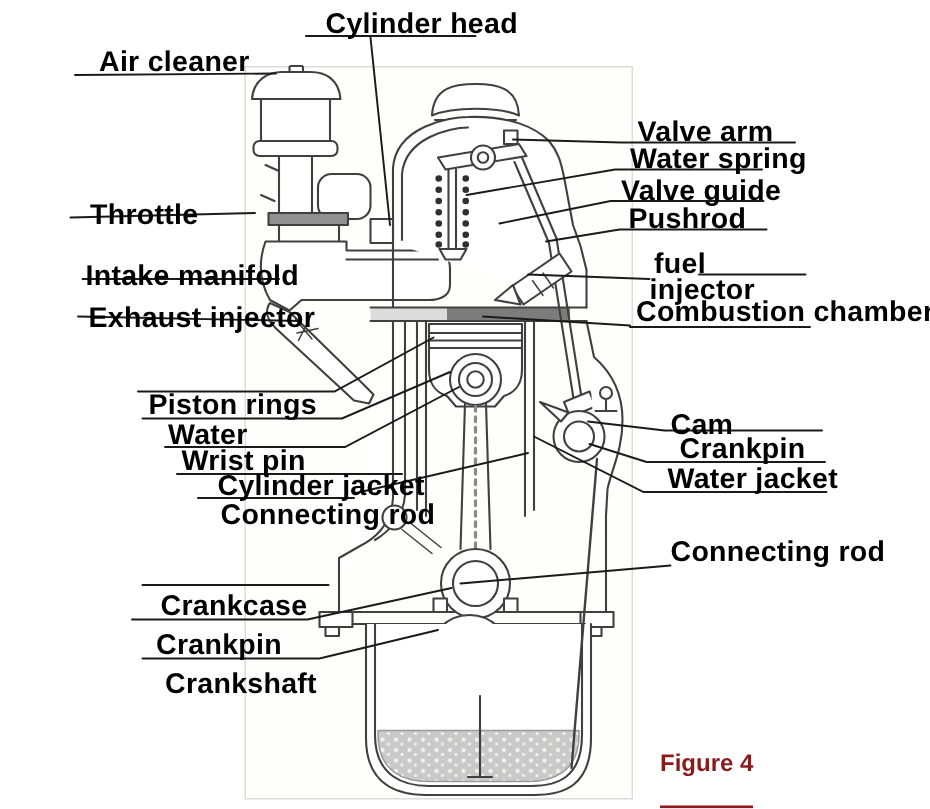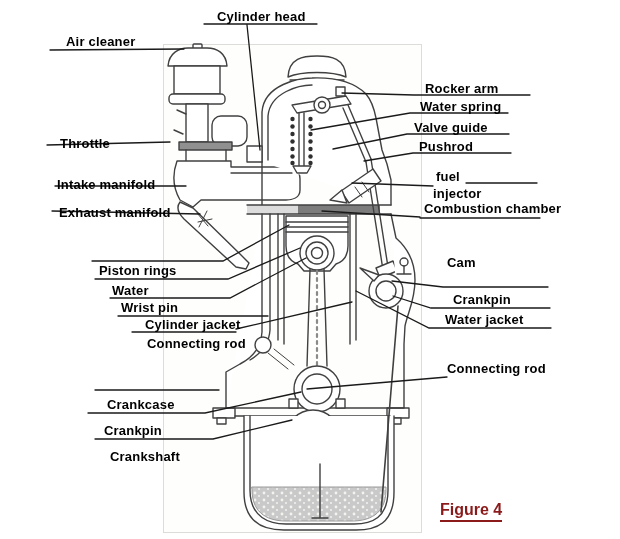--- a/index.html
+++ b/index.html
@@ -1,23 +1,23 @@
 <!DOCTYPE html>
 <html><head>
 <meta charset="utf-8">
 <style>
   html,body{margin:0;padding:0;background:#ffffff;}
   #stage{position:relative;width:620px;height:539px;background:#ffffff;overflow:hidden;
          font-family:"Liberation Sans",sans-serif;}
   #drawing{position:absolute;left:0;top:0;}
-  .lbl{position:absolute;font-weight:bold;font-size:13px;line-height:15px;color:#000;
+  .lbl{position:absolute;font-weight:bold;font-size:19px;line-height:15px;color:#000;
        white-space:nowrap;letter-spacing:.2px;}
   .lbl2{line-height:17px;}
   #figure-caption{position:absolute;left:440px;top:501px;font-weight:bold;font-size:16px;
-       color:#8b1a1a;border-bottom:2px solid #8b1a1a;padding-bottom:1px;}
+       color:#8b1a1a;border-bottom:2px solid #8b1a1a;padding-bottom:18px;}
 </style>
 </head>
 <body>
 
 <div id="stage">
 
   <svg id="drawing" width="620" height="539" viewBox="0 0 620 539">
     <defs>
       <pattern id="oil" width="9" height="7" patternUnits="userSpaceOnUse">
         <rect width="9" height="7" fill="#c9c9c9"></rect>
@@ -194,39 +194,39 @@
       <path d="M550,308 L431,308 L393,296"></path>
       <path d="M551,328 L429,328 L356,291"></path>
       <path d="M447,377 L307,389"></path>
     </g>
   </svg>
 
   <div class="lbl" style="left:66px;top:34px">Air cleaner</div>
   <div class="lbl" style="left:217px;top:9px">Cylinder head</div>
   <div class="lbl" style="left:60px;top:136px">Throttle</div>
   <div class="lbl" style="left:57px;top:177px">Intake manifold</div>
-  <div class="lbl" style="left:59px;top:205px">Exhaust manifold</div>
+  <div class="lbl" style="left:59px;top:205px">Exhaust injector</div>
   <div class="lbl" style="left:99px;top:263px">Piston rings</div>
   <div class="lbl" style="left:112px;top:283px">Water</div>
   <div class="lbl" style="left:121px;top:300px">Wrist pin</div>
   <div class="lbl" style="left:145px;top:317px">Cylinder jacket</div>
   <div class="lbl" style="left:147px;top:336px">Connecting rod</div>
   <div class="lbl" style="left:107px;top:397px">Crankcase</div>
   <div class="lbl" style="left:104px;top:423px">Crankpin</div>
   <div class="lbl" style="left:110px;top:449px">Crankshaft</div>
-  <div class="lbl" style="left:425px;top:81px">Rocker arm</div>
+  <div class="lbl" style="left:425px;top:81px">Valve arm</div>
   <div class="lbl" style="left:420px;top:99px">Water spring</div>
   <div class="lbl" style="left:414px;top:120px">Valve guide</div>
   <div class="lbl" style="left:419px;top:139px">Pushrod</div>
   <div class="lbl lbl2" style="left:436px;top:168px">
     <div>fuel</div>
     <div style="margin-left:-3px">injector</div>
   </div>
   <div class="lbl" style="left:424px;top:201px">Combustion chamber</div>
-  <div class="lbl" style="left:447px;top:255px">Cam</div>
+  <div class="lbl" style="left:447px;top:276px">Cam</div>
   <div class="lbl" style="left:453px;top:292px">Crankpin</div>
   <div class="lbl" style="left:445px;top:312px">Water jacket</div>
   <div class="lbl lbl2" style="left:447px;top:360px">
     <div>Connecting rod</div>
   </div>
 
   <div id="figure-caption">Figure 4</div>
 </div>
 
 </body></html>

